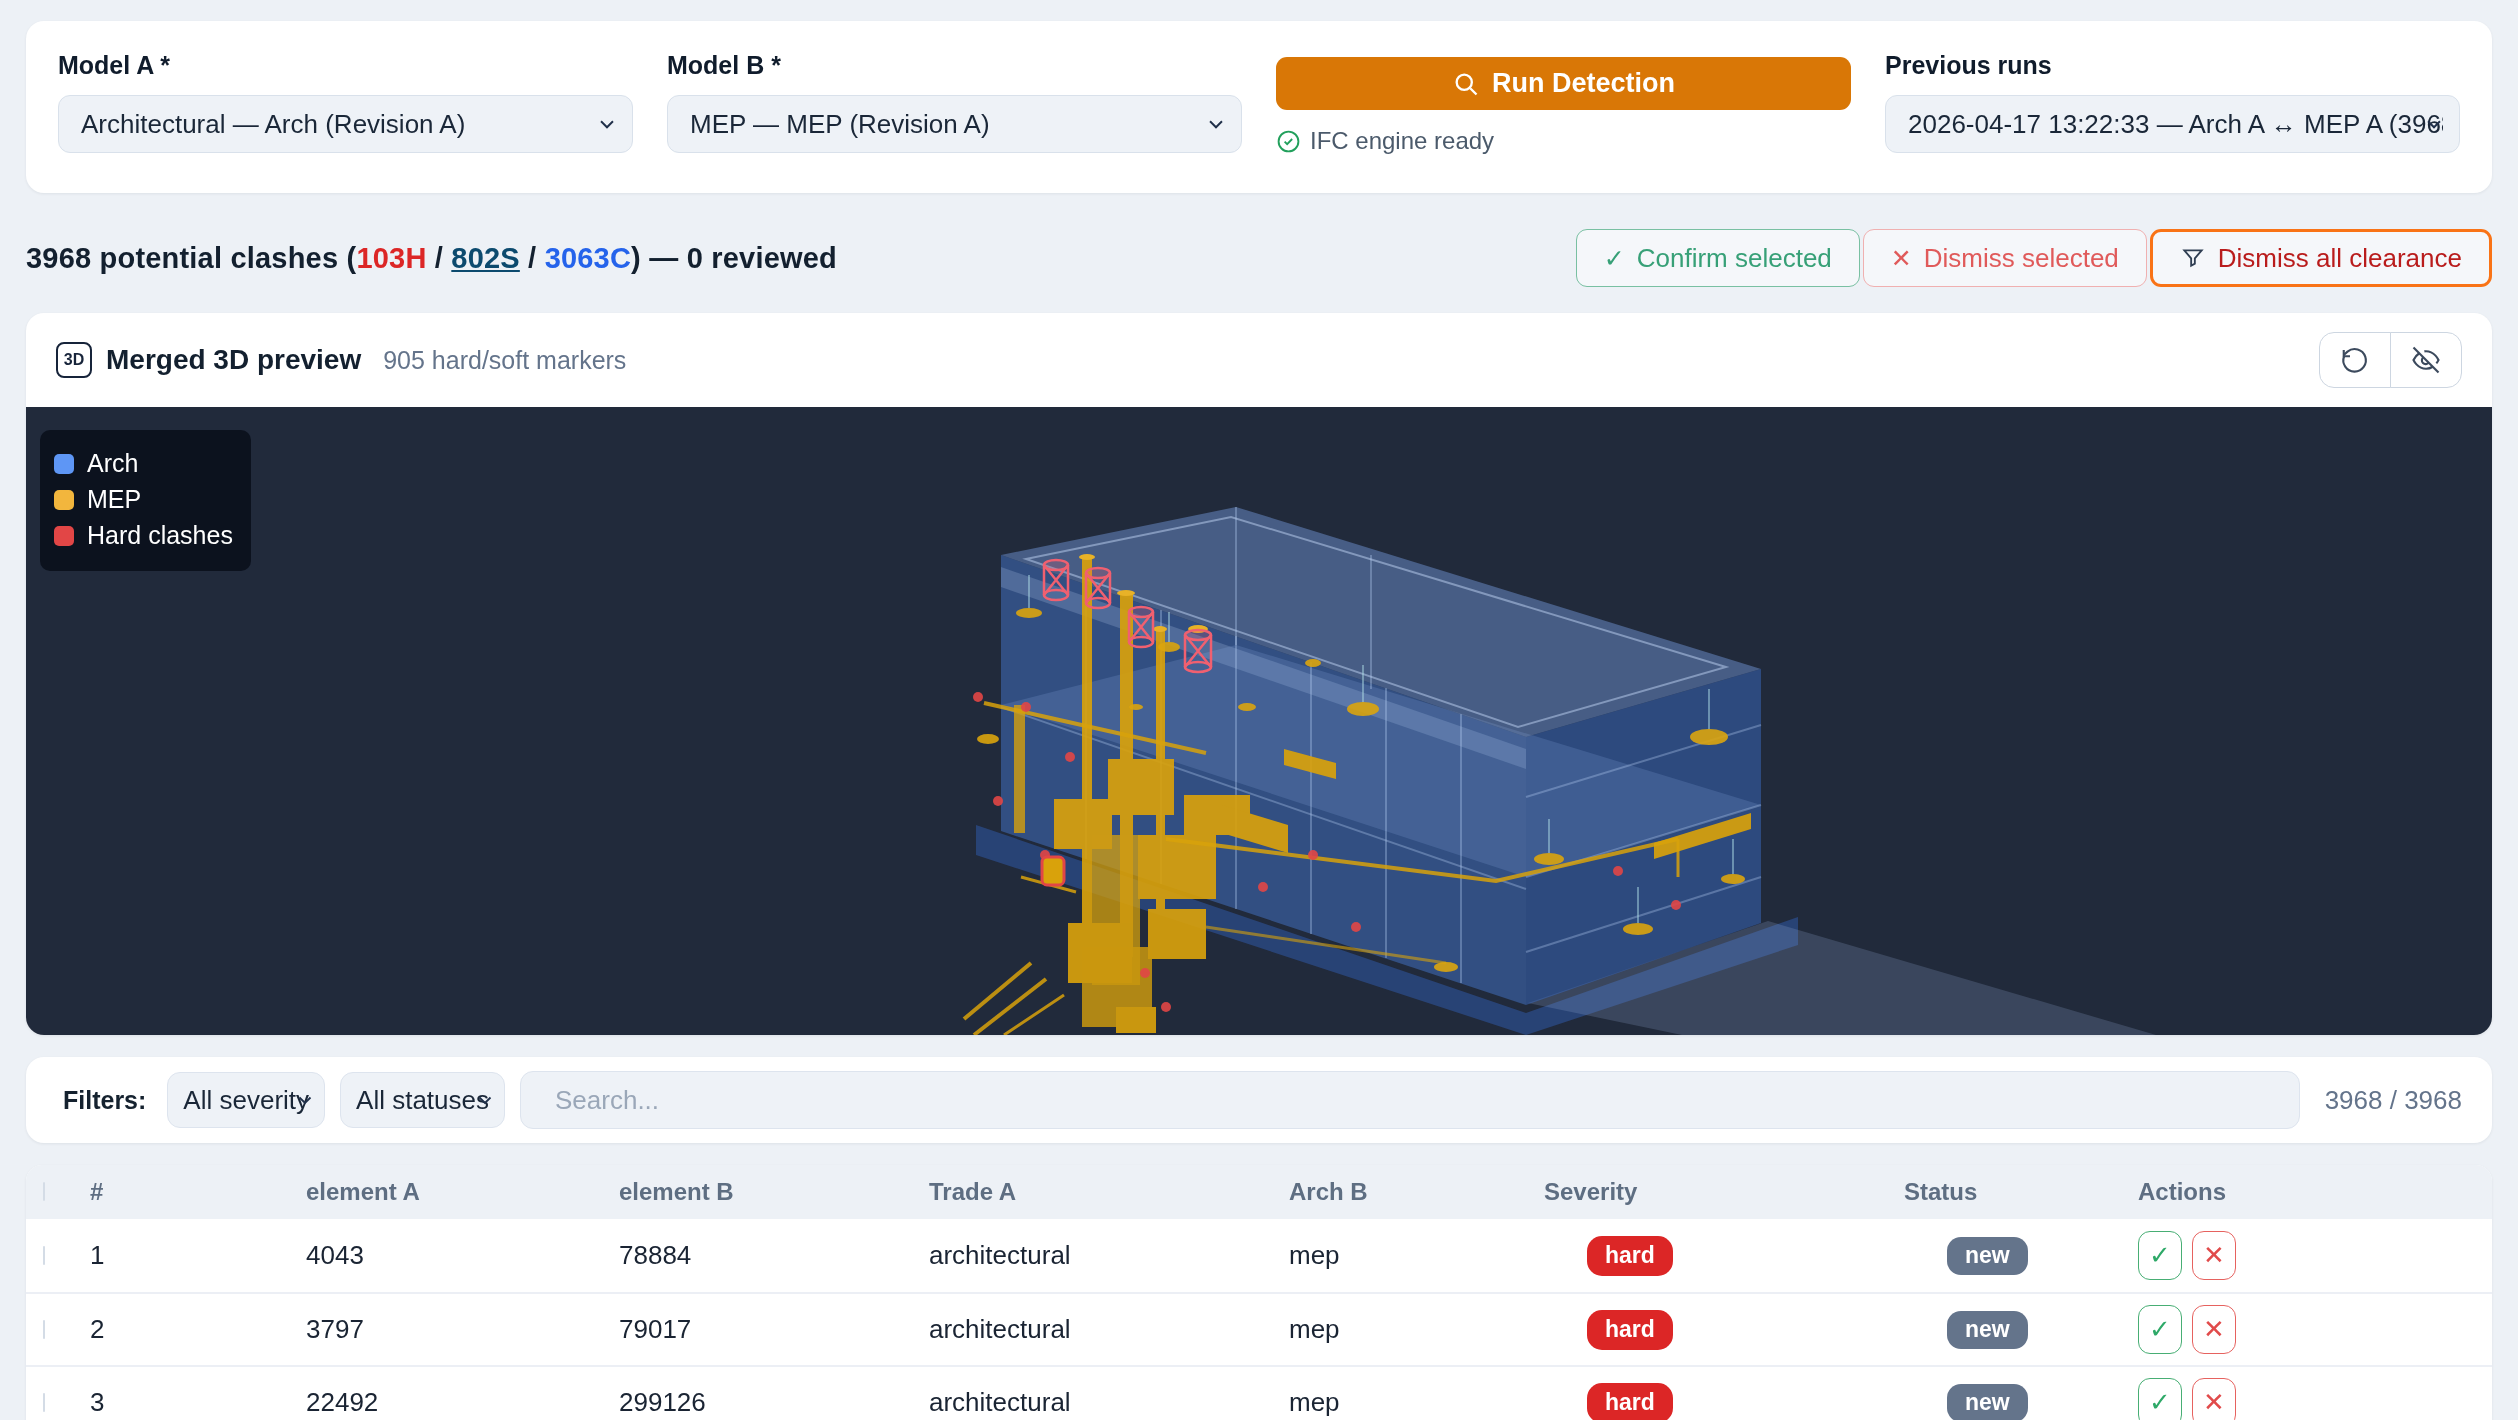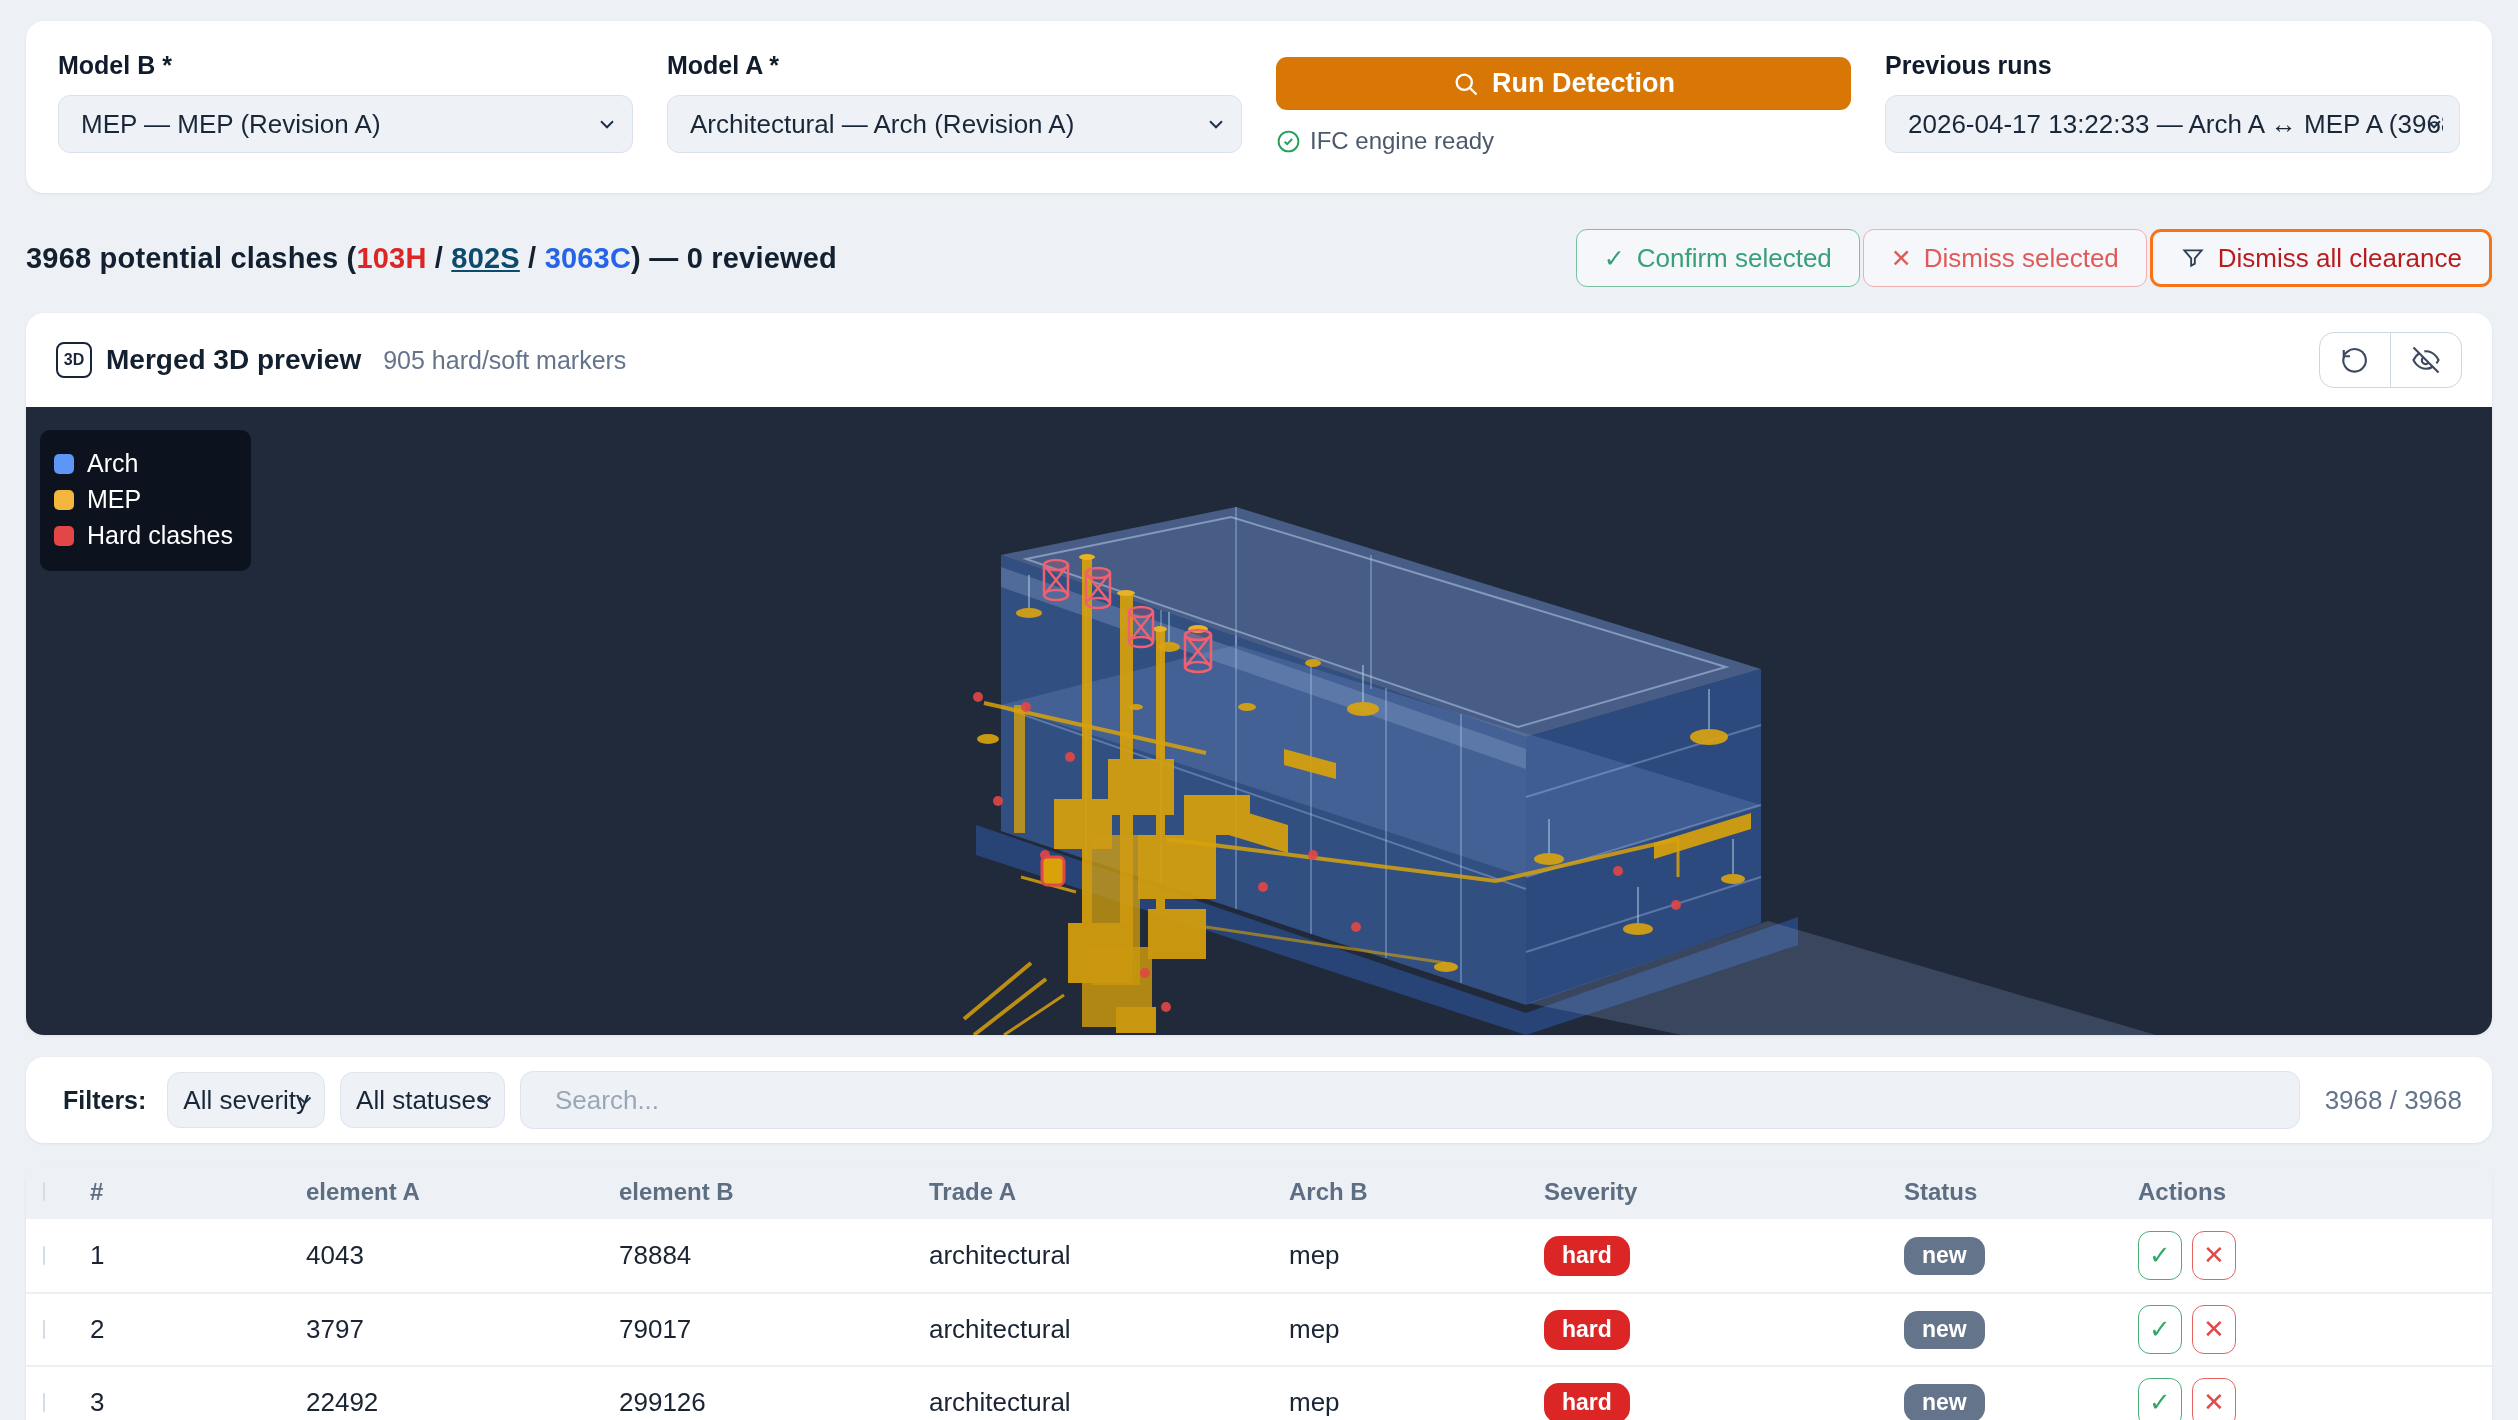--- a/index.html
+++ b/index.html
@@ -114,56 +114,56 @@
   .tbody .trow { height:73px; border-top:2px solid #eceff5; background:#fff; }
   .tbody .trow:first-child { border-top:none; }
   .cell { font-size:26px; color:#1a2433; }
   .cb {
     width:22px; height:22px; border-radius:7px; background:#e9edf3;
     border:1px solid #d4dce6; margin-left:17px; cursor:pointer;
   }
   .pill {
     display:inline-flex; align-items:center; justify-content:center;
     height:40px; padding:0 18px; border-radius:15px;
-    color:#fff; font-size:23px; font-weight:bold;
+    color:#fff; font-size:23px; font-weight:bold;margin-left:43px;
   }
   .pill-hard { background:#dc2626; }
   .pill-new { background:#64748b; height:38px; border-radius:14px; }
   .row-actions { display:flex; gap:10px; }
   .act {
     width:44px; height:49px; border-radius:12px; background:#fff;
     font-size:26px; display:flex; align-items:center; justify-content:center; cursor:pointer;
     font-family:"Liberation Sans", sans-serif;
   }
   .act-ok { border:1.5px solid #47ae74; color:#2ea968; }
   .act-no { border:1.5px solid #e6625f; color:#e14b4b; }
   svg { display:block; }
 </style>
 </head>
 <body>
 
 <div class="page">
 
   <div class="card config-card">
     <div class="cfg-col">
+      <div class="cfg-label">Model A *</div>
+      <div class="select">
+        <span class="select-text">Architectural — Arch (Revision A)</span>
+        <span class="chev">
+          <svg width="26" height="26" viewBox="0 0 24 24">
+              <path d="M6.5 9.5 12 15l5.5-5.5" fill="none" stroke="#20304a" stroke-width="1.8"></path>
+            </svg>
+        </span>
+      </div>
+    </div>
+
+    <div class="cfg-col">
       <div class="cfg-label">Model B *</div>
       <div class="select">
         <span class="select-text">MEP — MEP (Revision A)</span>
-        <span class="chev">
-          <svg width="26" height="26" viewBox="0 0 24 24">
-              <path d="M6.5 9.5 12 15l5.5-5.5" fill="none" stroke="#20304a" stroke-width="1.8"></path>
-            </svg>
-        </span>
-      </div>
-    </div>
-
-    <div class="cfg-col">
-      <div class="cfg-label">Model A *</div>
-      <div class="select">
-        <span class="select-text">Architectural — Arch (Revision A)</span>
         <span class="chev">
           <svg width="26" height="26" viewBox="0 0 24 24">
               <path d="M6.5 9.5 12 15l5.5-5.5" fill="none" stroke="#20304a" stroke-width="1.8"></path>
             </svg>
         </span>
       </div>
     </div>
 
     <div class="cfg-col run-col">
       <button class="run-btn">

